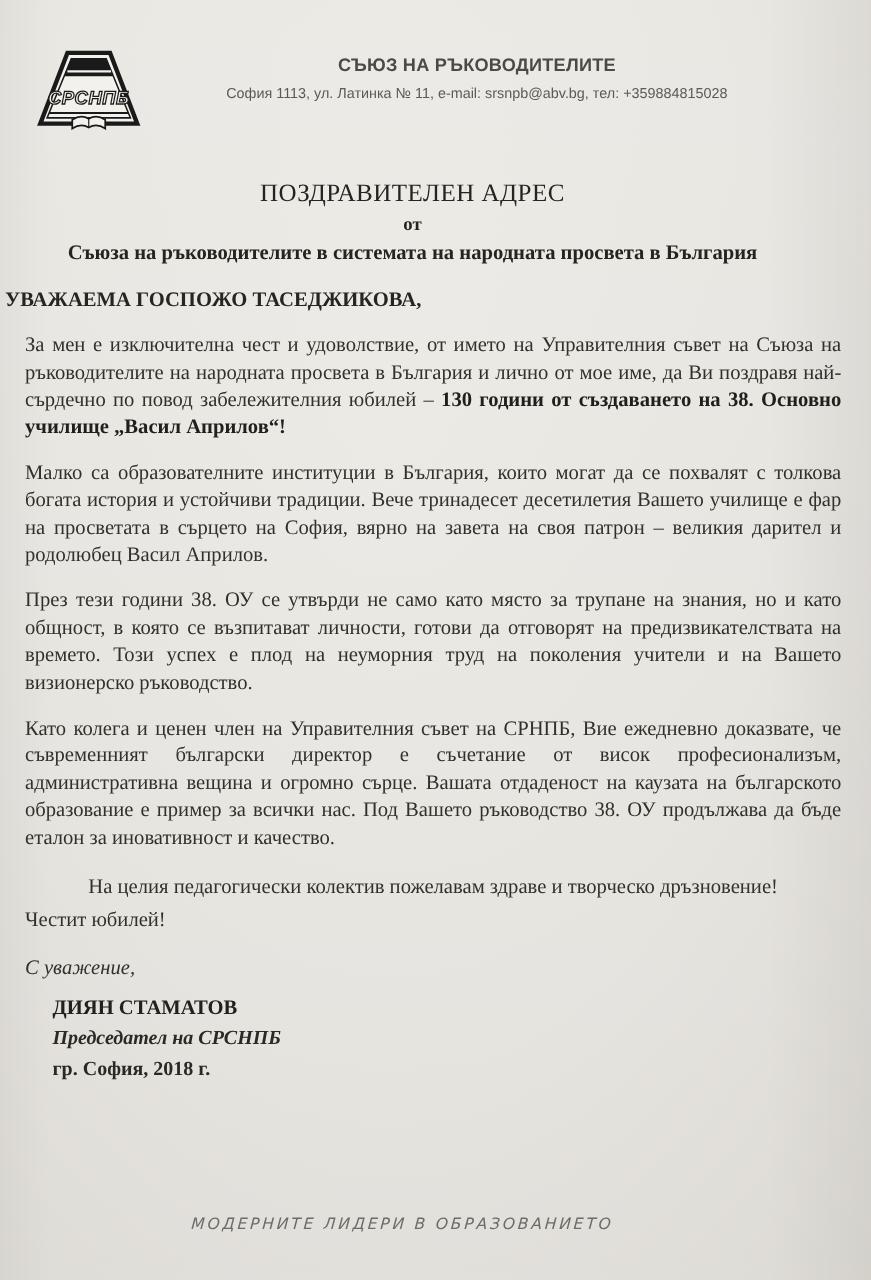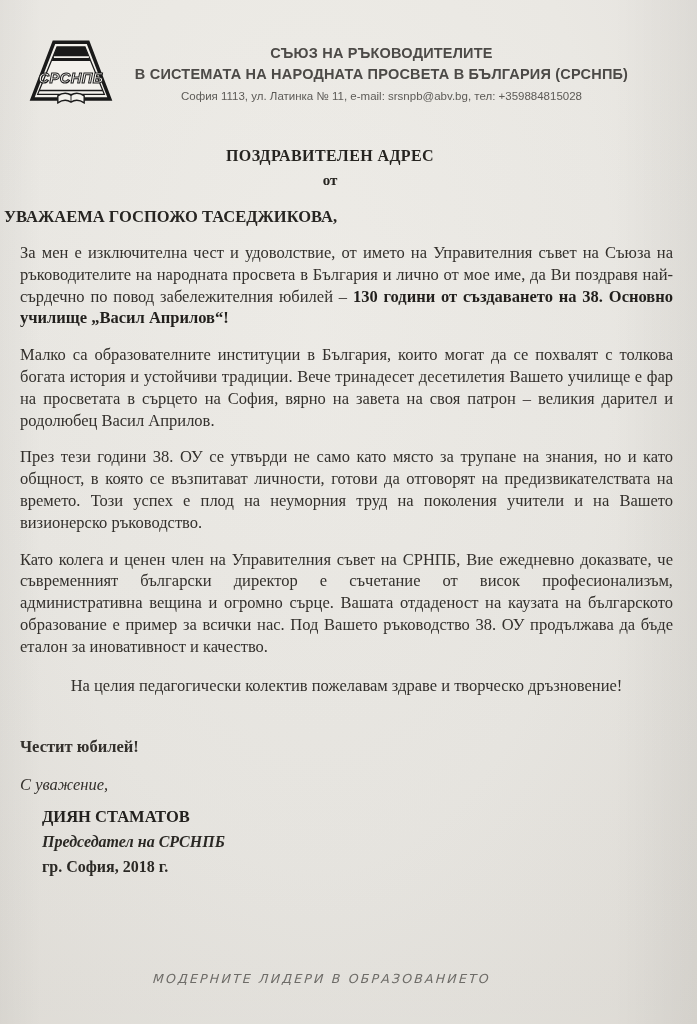--- a/index.html
+++ b/index.html
@@ -19,29 +19,29 @@
   
   .letterhead{display:flex;align-items:flex-start;padding:40px 48px 0 28px;}
   .logo-wrap{width:86px;height:76px;flex:0 0 auto;}
   .org{flex:1;text-align:center;font-family:"Liberation Sans","DejaVu Sans",sans-serif;padding-top:3px;}
   .org-line{font-size:14.5px;font-weight:bold;color:#4c4a47;line-height:21px;letter-spacing:.2px;}
   .org-contact{font-size:11.5px;font-weight:normal;color:#5c5a56;line-height:18px;margin-top:2px;}
   
   .addressee{margin:6px 25px 0 43px;font-weight:bold;font-size:16px;line-height:22px;color:#2b2925;}
   
   .title-block{width:620px;margin:27px 0 0 20px;text-align:center;color:#262420;}
-  .t1{font-size:16px;font-weight:bold;letter-spacing:.4px;line-height:25px;}
+  .t1{font-size:20px;font-weight:normal;letter-spacing:.4px;line-height:25px;}
   .t2{font-size:15px;font-weight:bold;line-height:20px;margin-top:2px;}
   .t3{font-size:16.5px;font-weight:bold;line-height:22px;margin-top:1px;}
   
   .salutation{margin:17px 25px 0 4px;font-weight:bold;font-size:16.5px;color:#272522;}
   p.body{margin:15px 24px 0 20px;font-size:16.5px;line-height:21.8px;text-align:justify;color:#33302c;}
   p.body b{color:#211f1c;}
   p.p-wish{margin-top:17px;text-align:center;}
-  p.p-congrats{margin-top:40px;text-align:left;font-weight:bold;}
+  p.p-congrats{margin-top:6px;text-align:left;}
   
   .signature{margin:17px 0 12px 20px;}
   .sig-closing{font-style:italic;font-size:16.5px;color:#33302c;}
   .sig-name{margin:9px 0 0 22px;font-weight:bold;font-size:16.5px;color:#23211e;line-height:25px;}
   .sig-position{margin-left:22px;font-weight:bold;font-style:italic;font-size:16px;line-height:25px;color:#2b2925;}
   .sig-place{margin-left:22px;font-weight:bold;font-size:16px;line-height:25px;color:#2b2925;}
   
   .slogan{
     position:absolute;top:971px;left:0;width:644px;text-align:center;
     font-family:"DejaVu Sans","Liberation Sans",sans-serif;
@@ -67,29 +67,29 @@
         <text x="55" y="56" text-anchor="middle" font-family="Liberation Sans, DejaVu Sans, sans-serif" font-size="19" font-weight="bold" font-style="italic" fill="#f3f1ec" stroke="#1a1a1a" stroke-width="1.3" letter-spacing="0.5">СРСНПБ</text>
 
         <line x1="14" y1="65" x2="96" y2="65" stroke="#1a1a1a" stroke-width="2"></line>
 
         <path d="M38,72 Q47,66 55,71 Q63,66 72,72 L72,81 Q63,75 55,80 Q47,75 38,81 Z" fill="#f3f1ec" stroke="#1a1a1a" stroke-width="1.8"></path>
         <line x1="55" y1="71" x2="55" y2="80" stroke="#1a1a1a" stroke-width="1.2"></line>
       </svg>
     </div>
     <div class="org">
       <div class="org-line">СЪЮЗ НА РЪКОВОДИТЕЛИТЕ</div>
-      <div class="org-line">В СИСТЕМАТА НА НАРОДНАТА ПРОСВЕТА В БЪЛГАРИЯ (СРСНПБ)</div>
       <div class="org-contact">София 1113, ул. Латинка № 11, e-mail: srsnpb@abv.bg, тел: +359884815028</div>
     </div>
   </header>
 
 
   <section class="title-block">
     <div class="t1">ПОЗДРАВИТЕЛЕН АДРЕС</div>
     <div class="t2">от</div>
+    <div class="t3">Съюза на ръководителите в системата на народната просвета в България</div>
   </section>
 
   <div class="salutation">УВАЖАЕМА ГОСПОЖО ТАСЕДЖИКОВА,</div>
 
   <p class="body"><span>За мен е изключителна чест и удоволствие, от името на Управителния съвет на Съюза на ръководителите на народната просвета в България и лично от мое име, да Ви поздравя най-сърдечно по повод забележителния юбилей – </span><b>130 години от създаването на 38. Основно училище „Васил Априлов“!</b></p>
 
   <p class="body">Малко са образователните институции в България, които могат да се похвалят с толкова богата история и устойчиви традиции. Вече тринадесет десетилетия Вашето училище е фар на просветата в сърцето на София, вярно на завета на своя патрон – великия дарител и родолюбец Васил Априлов.</p>
 
   <p class="body">През тези години 38. ОУ се утвърди не само като място за трупане на знания, но и като общност, в която се възпитават личности, готови да отговорят на предизвикателствата на времето. Този успех е плод на неуморния труд на поколения учители и на Вашето визионерско ръководство.</p>
 

